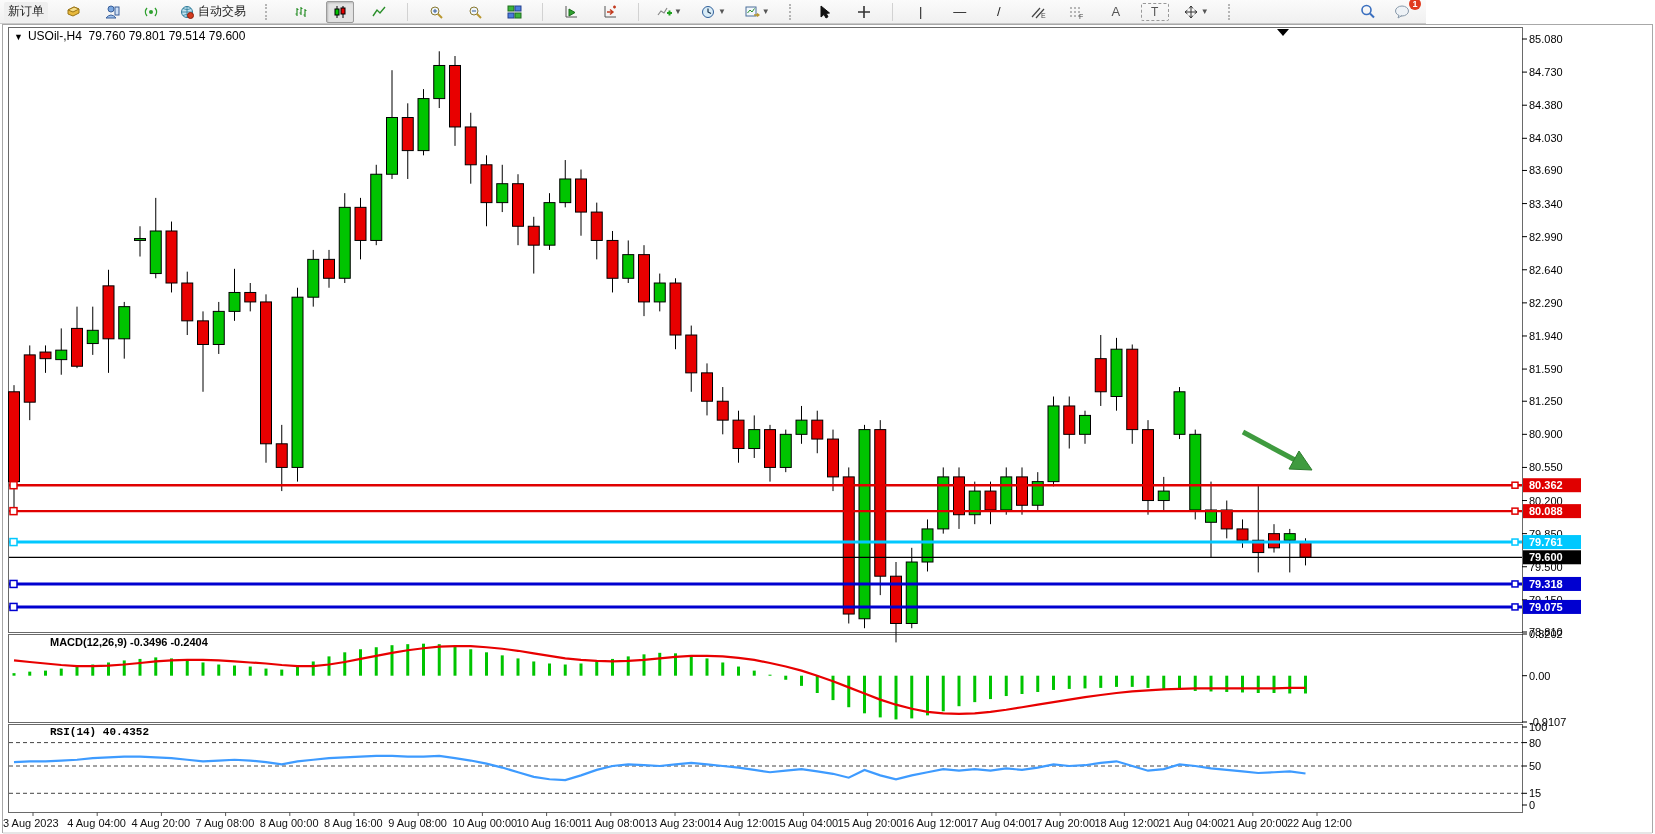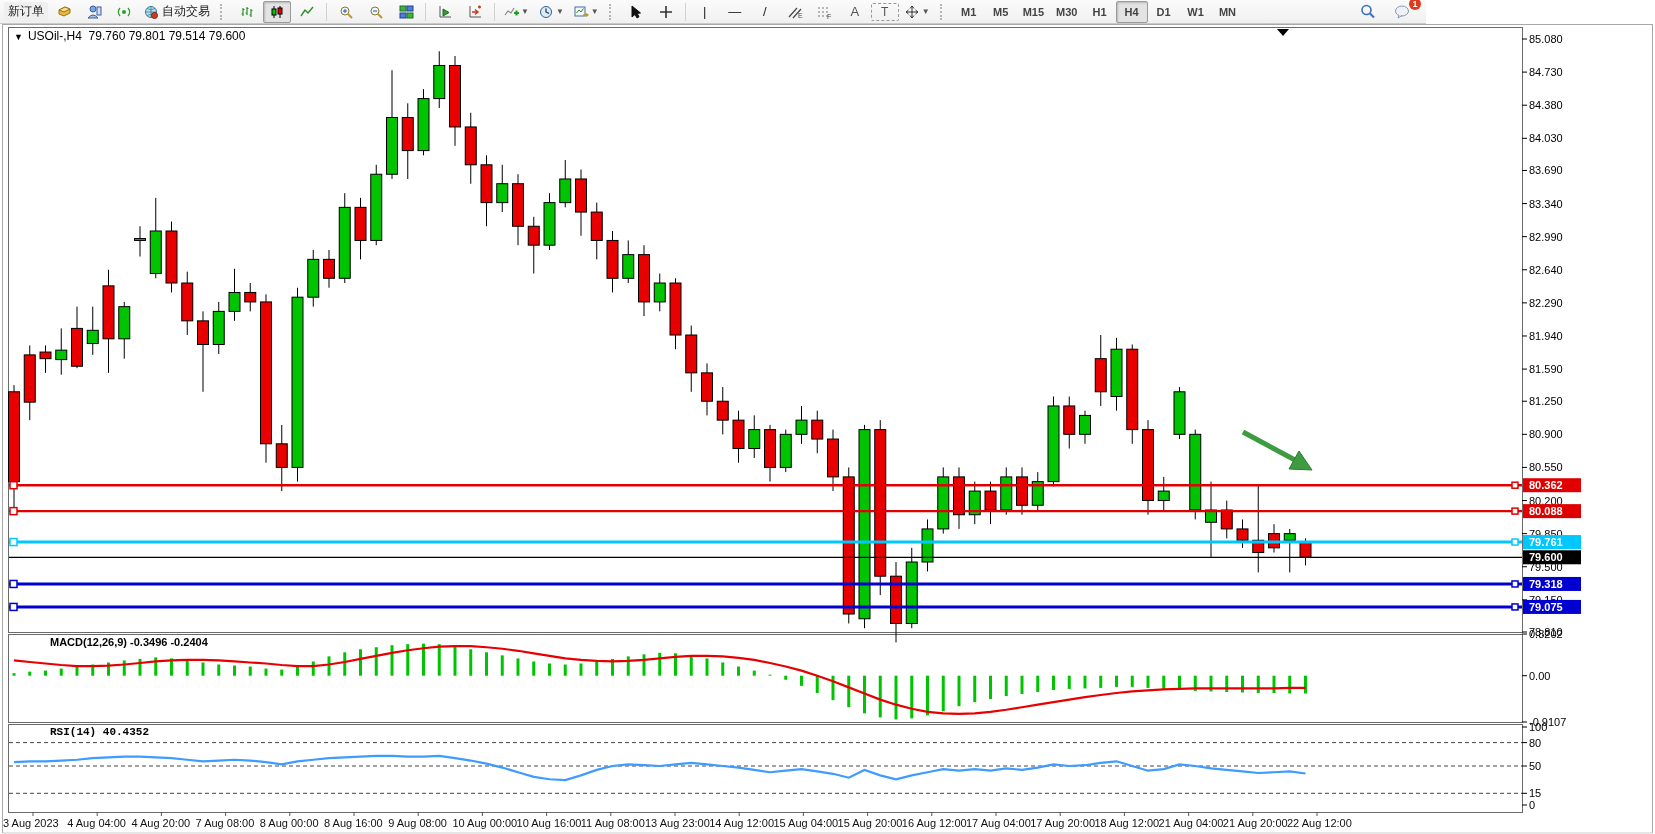--- a/index.html
+++ b/index.html
@@ -1,20 +1,20 @@
 <!DOCTYPE html>
 <html><head>
 <meta charset="utf-8">
 <style>
   html,body{margin:0;padding:0;background:#e9e9e9;}
   .root{position:relative;width:1655px;height:834px;background:#fff;overflow:hidden;
         font-family:"Liberation Sans","DejaVu Sans",sans-serif;-webkit-font-smoothing:none;}
   
   .toolbar{position:absolute;top:0;left:0;width:1426px;height:24px;background:linear-gradient(#fbfbfb,#f0f0f0);
-           border-bottom:1px solid #c9c9c9;display:flex;align-items:center;padding:0 4px;box-sizing:border-box;gap:2px;}
+           border-bottom:1px solid #c9c9c9;display:flex;align-items:center;padding:0 4px;box-sizing:border-box;gap:11px;}
   .tb-handle{width:5px;height:16px;border-left:2px dotted #b5b5b5;margin:0 4px;}
   .tb-sep{width:1px;height:18px;background:#d2d2d2;margin:0 3px;}
   .tbtn{height:20px;min-width:20px;display:flex;align-items:center;justify-content:center;
         padding:0 3px;border:1px solid transparent;border-radius:2px;color:#222;font-size:12px;cursor:default;}
   .tbtn.active{border:1px solid #9b9b9b;background:#e3e3e3;box-shadow:inset 1px 1px 2px rgba(0,0,0,.2);}
   .tbtn .caret{font-size:8px;color:#555;margin-left:2px;}
   .tf{font-size:11px;font-weight:bold;color:#444;padding:0 5px;}
   .tb-right{margin-left:auto;display:flex;align-items:center;gap:6px;padding-right:6px;}
   .glyph{font-size:13px;line-height:1;}
   .badge{position:absolute;top:-4px;right:-6px;background:#e03a1e;color:#fff;border-radius:50%;
@@ -178,31 +178,20 @@
   <span class="tbtn" style="border:1px dashed #999;font-size:12px;color:#555;height:16px;">
         <span>T</span>
       </span>
   <span class="tbtn">
     <svg width="15" height="14">
           <path d="M7,1 V13 M1,7 H13 M7,1 l-2,2.5 M7,1 l2,2.5 M7,13 l-2,-2.5 M7,13 l2,-2.5 M1,7 l2.5,-2 M1,7 l2.5,2 M13,7 l-2.5,-2 M13,7 l-2.5,2" stroke="#333" fill="none"></path>
         </svg>
     <span class="caret">▼</span>
   </span>
   <span class="tb-handle"></span>
-  <span id="tf-group" style="display:flex;align-items:center;">
-        <span class="tbtn tf">M1</span>
-        <span class="tbtn tf">M5</span>
-        <span class="tbtn tf">M15</span>
-        <span class="tbtn tf">M30</span>
-        <span class="tbtn tf">H1</span>
-        <span class="tbtn tf active">H4</span>
-        <span class="tbtn tf">D1</span>
-        <span class="tbtn tf">W1</span>
-        <span class="tbtn tf">MN</span>
-      </span>
   <span class="tb-right">
     <span class="tbtn">
       <svg width="16" height="15">
             <circle cx="6.5" cy="6" r="4.5" fill="none" stroke="#3a6fbf" stroke-width="1.6"></circle>
             <line x1="10" y1="9.5" x2="14" y2="13.5" stroke="#3a6fbf" stroke-width="2"></line>
           </svg>
     </span>
     <span class="tbtn" style="position:relative;">
       <svg width="17" height="15">
             <ellipse cx="8" cy="7" rx="6.5" ry="5" fill="#eef2f6" stroke="#8899aa"></ellipse>

